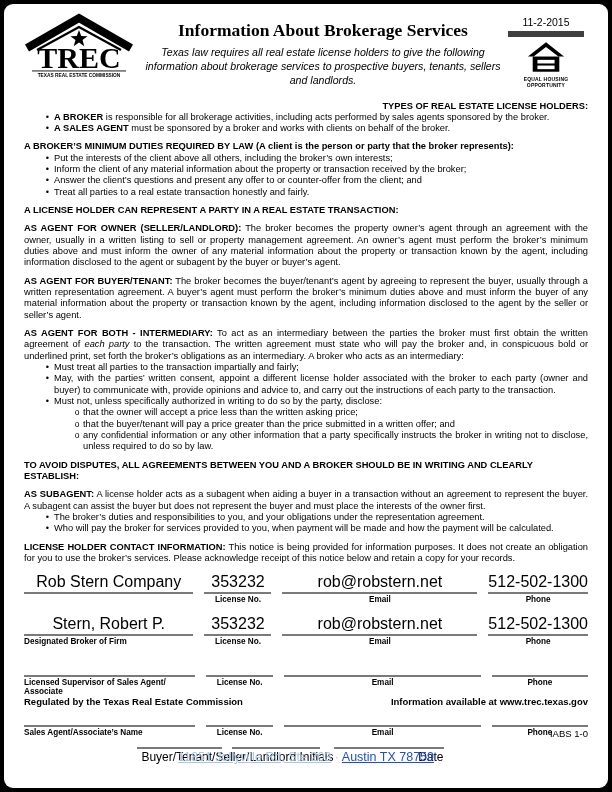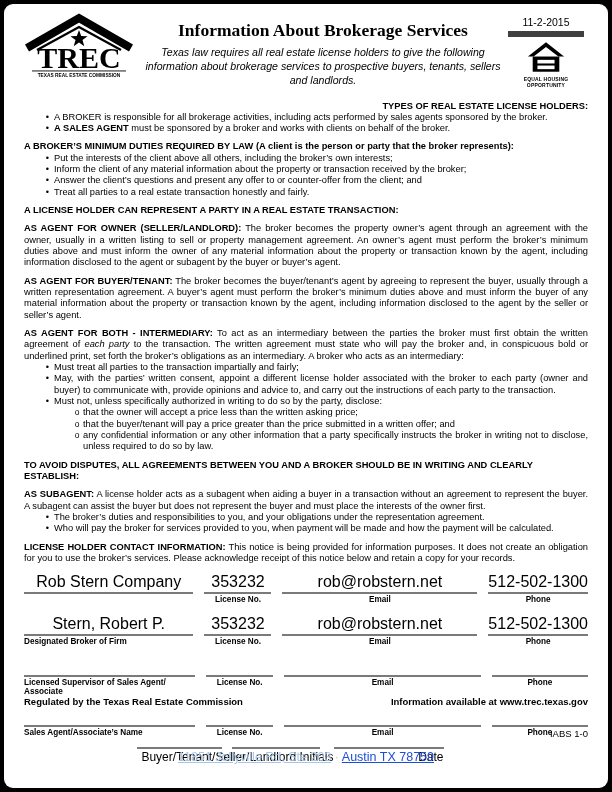--- a/index.html
+++ b/index.html
@@ -93,21 +93,21 @@
         </div>
       </div>
     </div>
   </div>
 
   <div class="bodytext">
       <div class="blk heading"><span style="font-weight: bold;">TYPES OF REAL ESTATE LICENSE HOLDERS:</span></div>
       <div class="blk bullets">
         <div class="bullet">
           <span class="marker">•</span>
-          <div class="btext"><span style="font-weight: normal;">A BROKER</span><span> is responsible for all brokerage activities, including acts performed by sales agents sponsored by the broker.</span></div>
+          <div class="btext"><span style="font-weight: bold;">A BROKER</span><span> is responsible for all brokerage activities, including acts performed by sales agents sponsored by the broker.</span></div>
         </div>
         <div class="bullet">
           <span class="marker">•</span>
           <div class="btext"><span style="font-weight: bold;">A SALES AGENT</span><span> must be sponsored by a broker and works with clients on behalf of the broker.</span></div>
         </div>
       </div>
       <div class="blk heading"><span style="font-weight: bold;">A BROKER’S MINIMUM DUTIES REQUIRED BY LAW (A client is the person or party that the broker represents):</span></div>
       <div class="blk bullets">
         <div class="bullet">
           <span class="marker">•</span>

